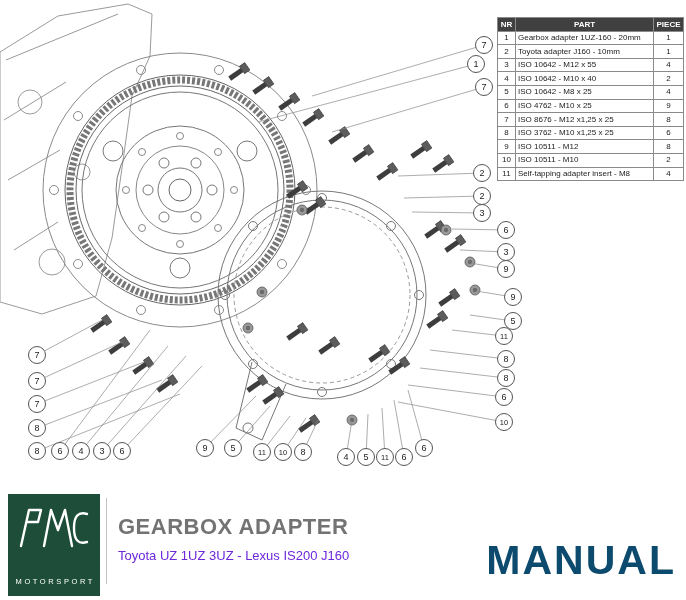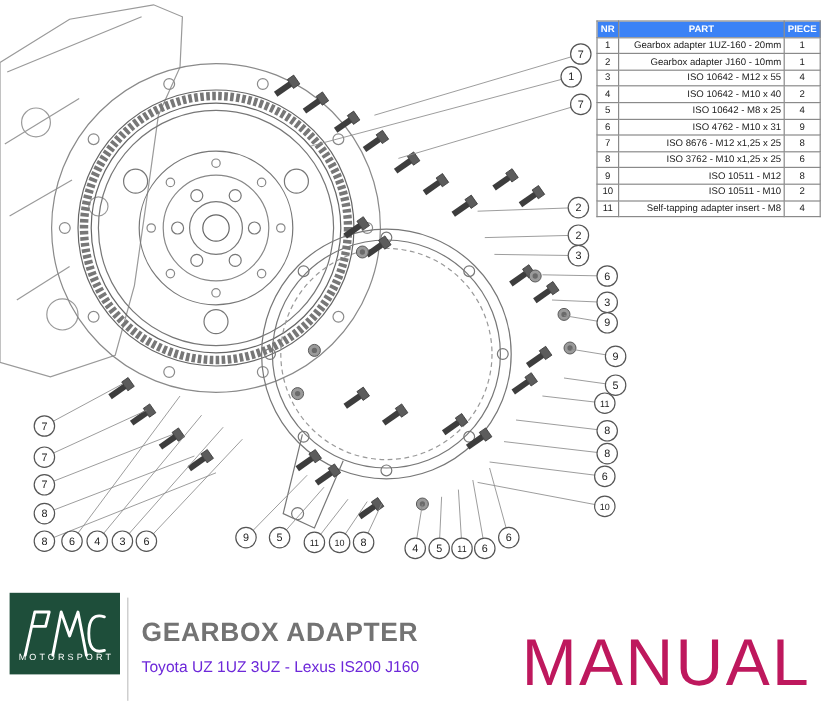--- a/index.html
+++ b/index.html
@@ -5,39 +5,39 @@
   html,body{margin:0;padding:0;background:#fff;}
   .page{position:relative;width:686px;height:600px;background:#fff;overflow:hidden;
         font-family:"Liberation Sans",sans-serif;}
   
   #diagram-svg{position:absolute;top:0;left:0;}
   .balloon-num{font-family:"Liberation Sans",sans-serif;fill:#222;}
   
   #parts-table{position:absolute;top:17px;left:497px;width:186px;border-collapse:collapse;
                font-size:8px;color:#222;table-layout:fixed;}
   #parts-table th,#parts-table td{border:1px solid #8a8a8a;padding:1.5px 2px;line-height:1.2;}
-  #parts-table th{background:#3b82f6;color:#fff;font-weight:bold;text-align:center;}
+  #parts-table th{background:#404040;color:#fff;font-weight:bold;text-align:center;}
   #parts-table td.nr{width:15px;text-align:center;}
-  #parts-table td.part{text-align:right;margin-left:16px;}
+  #parts-table td.part{text-align:left;margin-left:16px;}
   #parts-table td.piece{width:24px;text-align:center;}
   #parts-table col.c-nr{width:18px;}
   #parts-table col.c-part{width:138px;}
   #parts-table col.c-piece{width:30px;}
   
   .footer{position:absolute;left:0;bottom:0;width:686px;height:110px;background:#fff;}
-  .logo{position:absolute;left:8px;top:4px;width:92px;height:68px;background:#1e4e3a;}
+  .logo{position:absolute;left:8px;top:4px;width:92px;height:102px;background:#1e4e3a;}
   .logo-mark{position:absolute;left:10px;top:12px;}
   .logo-text{position:absolute;left:0;bottom:10px;width:92px;text-align:center;color:#fff;
              font-size:7.5px;letter-spacing:2.6px;text-indent:2.6px;}
   .footer-divider{position:absolute;left:106px;top:8px;width:1px;height:86px;background:#c4c4c4;}
   .titles{position:absolute;left:118px;top:24px;}
   .title{font-size:22px;font-weight:bold;color:#737373;letter-spacing:0.5px;}
   .subtitle{font-size:13px;color:#6d28d9;margin-top:8px;}
-  .manual{position:absolute;right:10px;bottom:16px;font-size:55px;color:#be185d;
-          letter-spacing:2px;font-weight:400;}
+  .manual{position:absolute;right:10px;bottom:16px;font-size:41px;color:#0c4a6e;
+          letter-spacing:2px;font-weight:700;}
 </style>
 </head>
 <body>
 
 <div class="page">
 
   <svg id="diagram-svg" width="686" height="492" viewBox="0 0 686 492">
     <defs>
       <g id="boltshape">
         <rect x="0" y="-2.5" width="15" height="5" fill="#3d3d3d"></rect>
@@ -355,41 +355,41 @@
       </tr>
     </thead>
     <tbody>
         <tr>
           <td class="nr">1</td>
           <td class="part">Gearbox adapter 1UZ-160 - 20mm</td>
           <td class="piece">1</td>
         </tr>
         <tr>
           <td class="nr">2</td>
-          <td class="part">Gearbox adapter J160 - 10mm</td>
+          <td class="part">Toyota adapter J160 - 10mm</td>
           <td class="piece">1</td>
         </tr>
         <tr>
           <td class="nr">3</td>
           <td class="part">ISO 10642 - M12 x 55</td>
           <td class="piece">4</td>
         </tr>
         <tr>
           <td class="nr">4</td>
           <td class="part">ISO 10642 - M10 x 40</td>
           <td class="piece">2</td>
         </tr>
         <tr>
           <td class="nr">5</td>
           <td class="part">ISO 10642 - M8 x 25</td>
           <td class="piece">4</td>
         </tr>
         <tr>
           <td class="nr">6</td>
-          <td class="part">ISO 4762 - M10 x 31</td>
+          <td class="part">ISO 4762 - M10 x 25</td>
           <td class="piece">9</td>
         </tr>
         <tr>
           <td class="nr">7</td>
           <td class="part">ISO 8676 - M12 x1,25 x 25</td>
           <td class="piece">8</td>
         </tr>
         <tr>
           <td class="nr">8</td>
           <td class="part">ISO 3762 - M10 x1,25 x 25</td>

